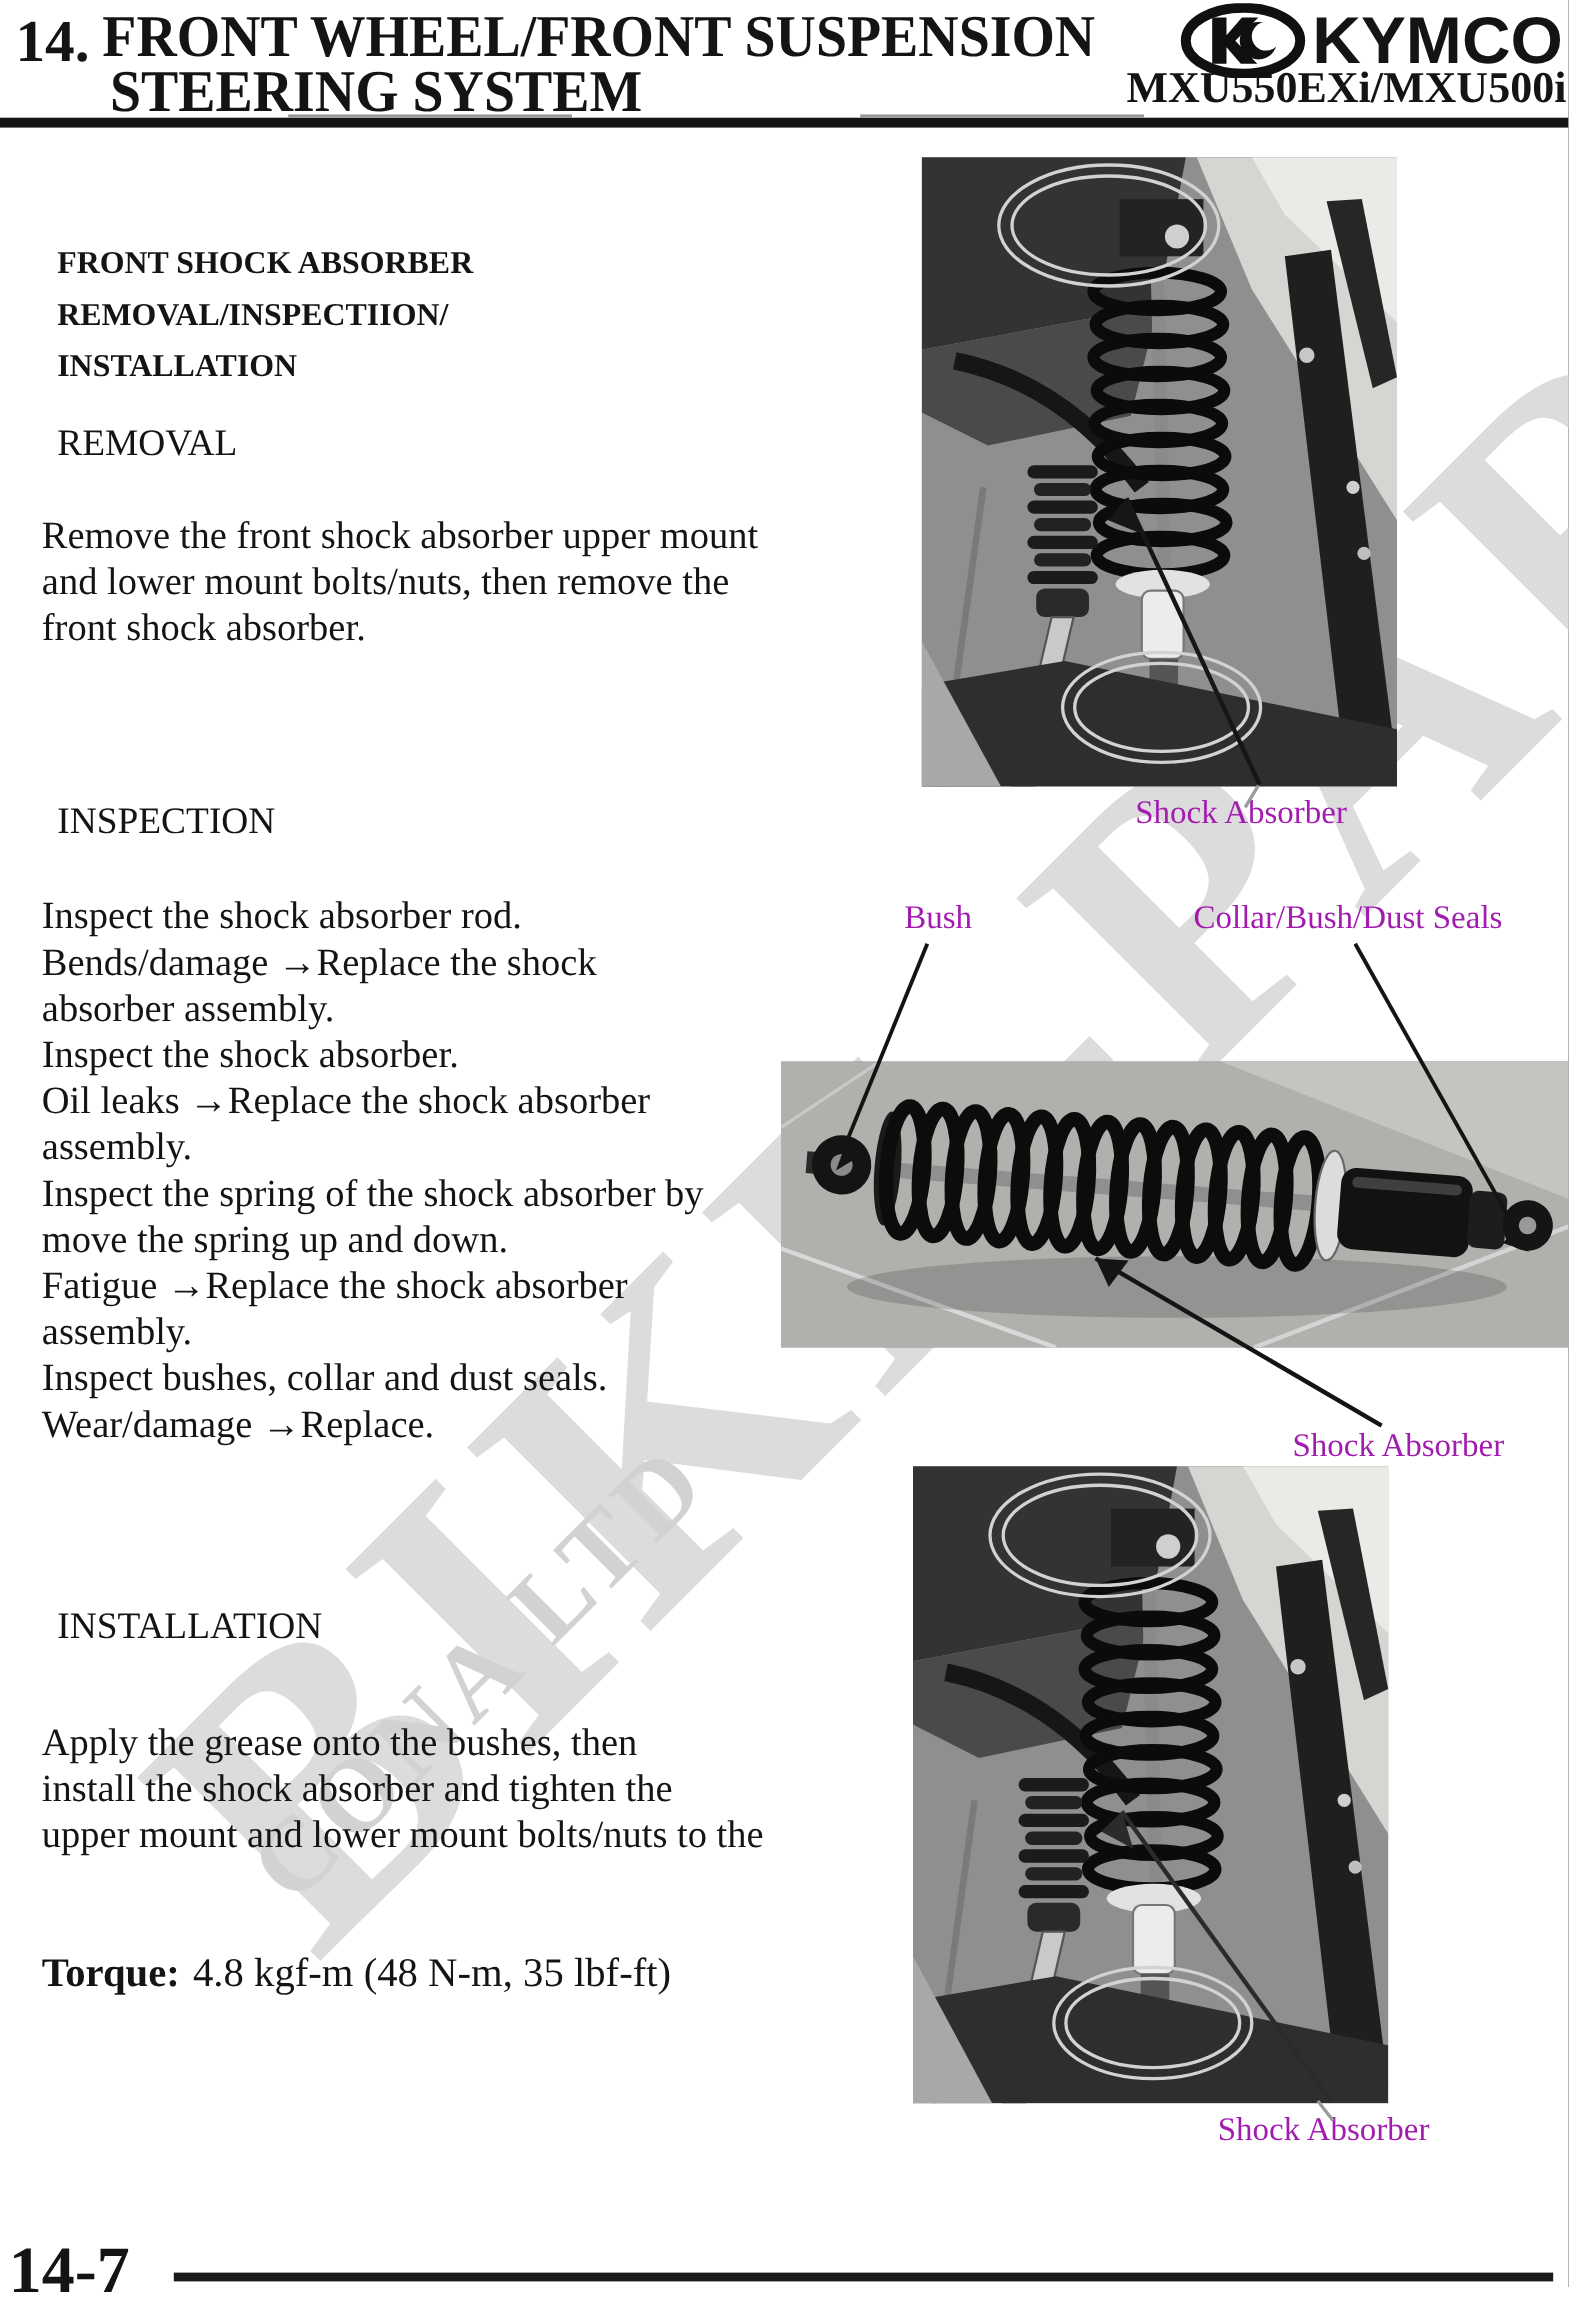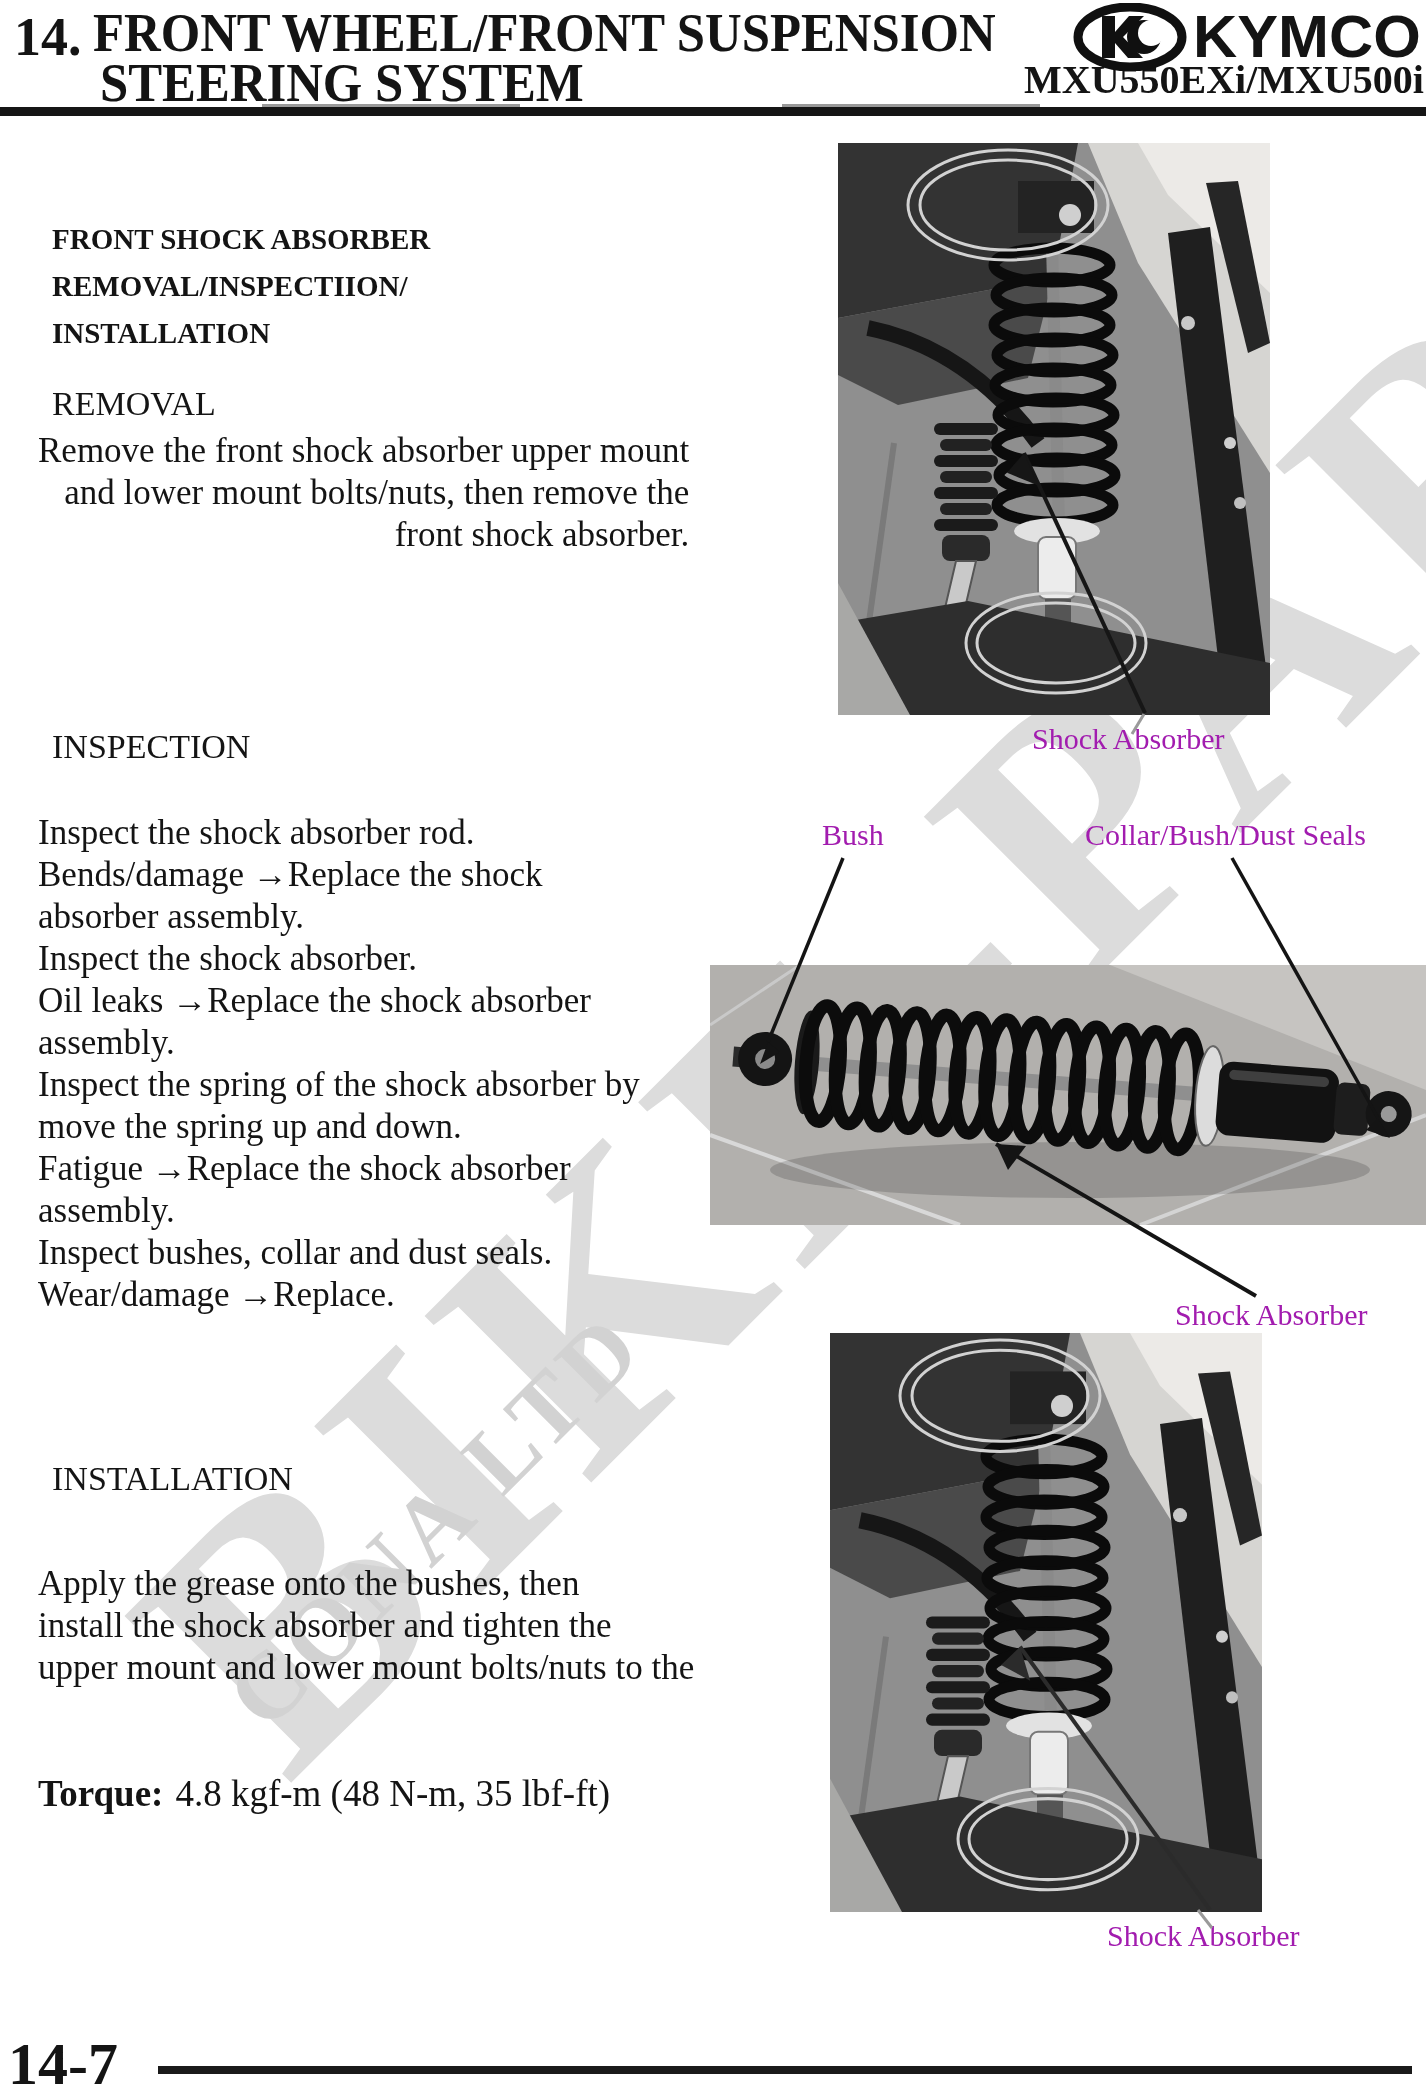--- a/index.html
+++ b/index.html
@@ -15,21 +15,21 @@
   #brand-word{left:1193px;top:2px;font-family:"Liberation Sans",sans-serif;font-size:60px;font-weight:bold;letter-spacing:0px;transform:scaleX(1.02);transform-origin:left top;}
   #model-code{left:1024px;top:56px;width:400px;text-align:left;font-size:40px;font-weight:bold;white-space:nowrap;}
   #header-rule{left:0;top:107px;width:1426px;height:9px;background:#151515;}
   .rule-ghost{top:104px;height:3px;background:#999;}
   
   .h-main{font-size:29px;font-weight:bold;line-height:47px;white-space:nowrap;margin-top:16px;}
   .h-sec{font-size:34px;font-weight:normal;white-space:nowrap;}
   .body-line{font-size:35px;line-height:42px;white-space:nowrap;}
   #main-title{left:52px;top:200px;}
   #removal-head{left:52px;top:385px;}
-  #removal-body{left:38px;top:430px;text-align:right;}
+  #removal-body{left:38px;top:466px;}
   #inspection-head{left:52px;top:728px;}
   #inspection-body{left:38px;top:812px;}
   #installation-head{left:52px;top:1460px;}
   #installation-body{left:38px;top:1563px;}
   #torque-line{left:38px;top:1772px;font-size:37px;white-space:nowrap;}
   #torque-line b{font-weight:bold;text-align:center;}
   #torque-line .val{margin-left:12px;}
   
   .photo{position:absolute;overflow:hidden;background:#8f8f8f;}
   #photo1{left:838px;top:143px;width:432px;height:572px;}

